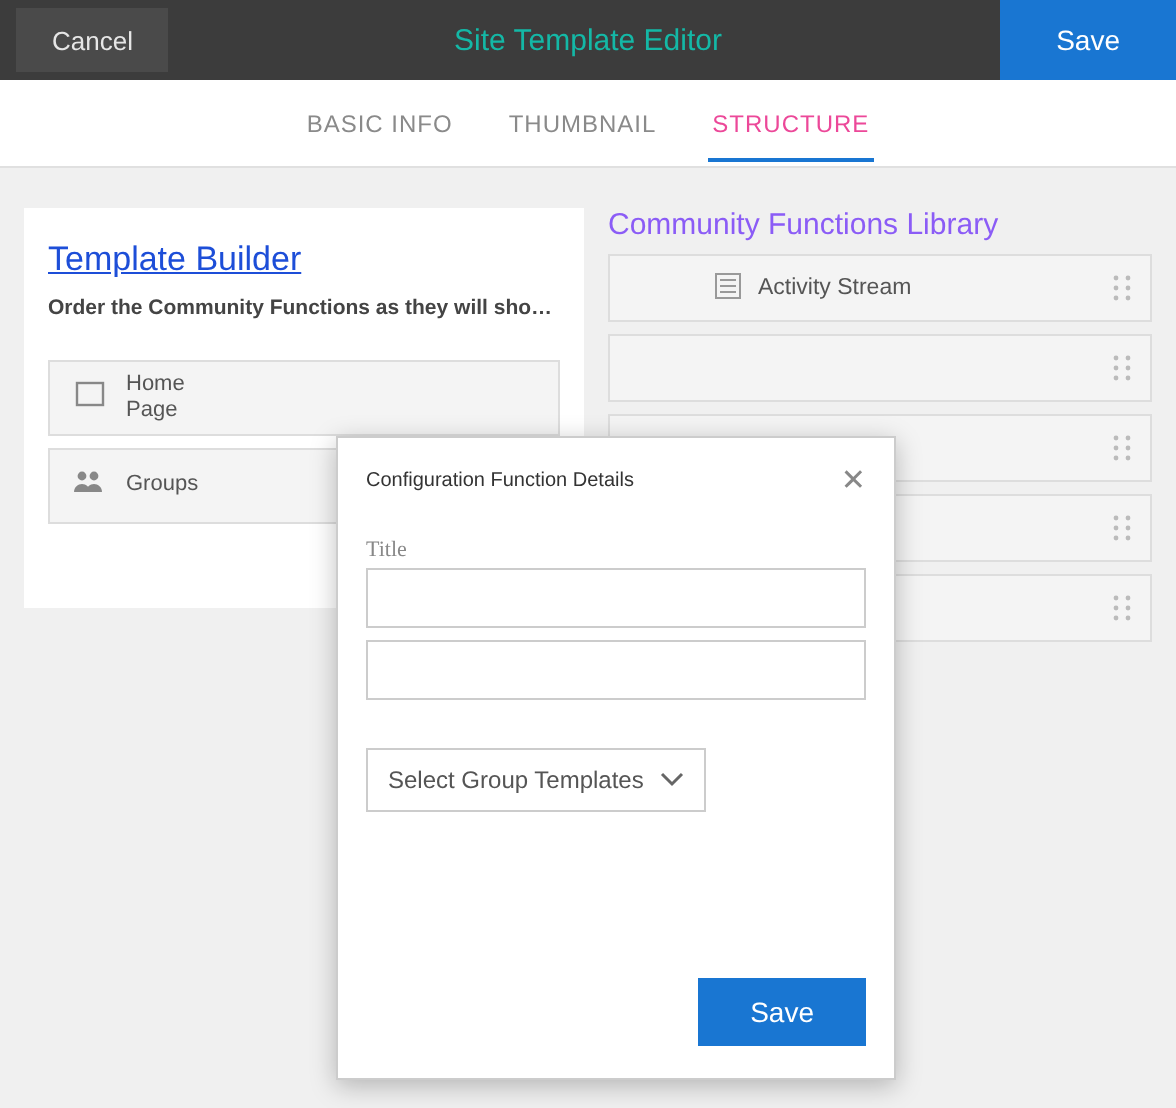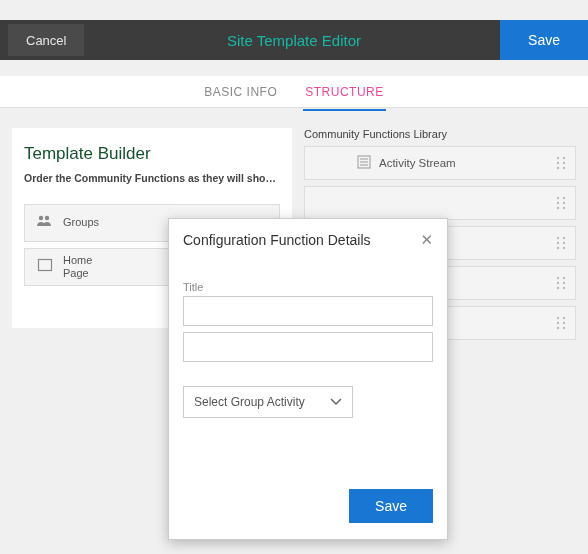--- a/index.html
+++ b/index.html
@@ -1,101 +1,102 @@
 <!DOCTYPE html>
 <html><head>
 <meta charset="utf-8">
 <style>
 * { box-sizing: border-box; margin: 0; padding: 0; font-family: -apple-system, BlinkMacSystemFont, "Segoe UI", Arial, sans-serif; }
 body { width: 588px; height: 554px; background: #f0f0f0; position: relative; overflow: hidden; }
 
-.topbar { background: #3c3c3c; height: 40px; display: flex; align-items: center; justify-content: space-between; padding: 0; margin-top: 20px; }
+.topbar { background: #3c3c3c; height: 40px; display: flex; align-items: center; justify-content: space-between; padding: 0; }
 .btn-cancel { background: #4a4a4a; color: #e6e6e6; border: none; height: 32px; margin: 4px 0 4px 8px; padding: 0 18px; font-size: 13px; cursor: pointer; }
 .topbar-title { color: #14b8a6; font-size: 15px; position: absolute; left: 50%; transform: translateX(-50%); }
 .btn-save-top { background: #1976d2; color: #fff; border: none; height: 40px; padding: 0 28px; font-size: 14px; cursor: pointer; }
 
-.tabs { background: #fff; height: 32px; display: flex; align-items: center; justify-content: center; gap: 24px; border-bottom: 1px solid #e0e0e0; margin-top: 16px; }
+.tabs { background: #fff; height: 44px; display: flex; align-items: center; justify-content: center; gap: 24px; border-bottom: 1px solid #e0e0e0; }
 .tab { font-size: 12px; color: #8a8a8a; padding: 12px 2px; cursor: pointer; letter-spacing: 0.5px; }
 .tab.active { color: #ec4899; border-bottom: 2px solid #1976d2; padding-bottom: 10px; }
 
 .main { display: flex; padding: 20px 12px 0 12px; gap: 12px; }
 
 .panel-left { width: 280px; background: #fff; padding: 16px 12px; height: 200px; }
-.panel-left h2 { font-size: 17px; font-weight: 400; color: #14532d; margin-bottom: 8px; }
+.panel-left h2 { font-size: 17px; font-weight: 400; color: #1d4ed8; margin-bottom: 8px; text-decoration: underline; }
 .panel-left-sub { font-size: 10.5px; font-weight: bold; color: #444; margin-bottom: 20px; white-space: nowrap; overflow: hidden; text-overflow: ellipsis; }
 
 .builder-item { display: flex; align-items: center; background: #f4f4f4; border: 1px solid #ddd; padding: 6px 8px; margin-bottom: 6px; height: 38px; }
 .builder-icon { width: 24px; color: #888; font-size: 16px; text-align: center; margin-right: 6px; }
 .builder-label { font-size: 11px; color: #555; line-height: 1.2; }
 
 .panel-right { flex: 1; }
-.panel-right h2 { font-size: 11px; font-weight: 400; color: #404040; margin-bottom: 6px; }
+.panel-right h2 { font-size: 15px; font-weight: 400; color: #8b5cf6; margin-bottom: 6px; }
 .panel-right-sub { font-size: 10.5px; font-weight: bold; color: #444; margin-bottom: 14px; }
 
 .lib-item { display: flex; align-items: center; justify-content: space-between; background: #f4f4f4; border: 1px solid #ddd; padding: 0 8px; margin-bottom: 6px; height: 34px; }
 .lib-left { display: flex; align-items: center; gap: 8px; padding-left: 44px; }
 .lib-icon { color: #999; font-size: 14px; }
 .lib-label { font-size: 11.5px; color: #555; }
 .drag-handle { color: #bbb; font-size: 14px; letter-spacing: -1px; }
 .drag-handle svg { display: block; }
 
 .modal { position: absolute; left: 168px; top: 218px; width: 280px; height: 322px; background: #fff; border: 1px solid #ccc; box-shadow: 0 3px 12px rgba(0,0,0,0.25); display: flex; flex-direction: column; }
 .modal-header { display: flex; justify-content: space-between; align-items: center; padding: 12px 14px; }
-.modal-title { font-size: 14px; color: #333; }
+.modal-title { font-size: 10px; color: #333; }
 .modal-close { color: #888; cursor: pointer; font-size: 15px; background: none; border: none; }
 .modal-body { padding: 4px 14px; flex: 1; }
-.field-label { font-size: 11px; color: #888; margin-bottom: 3px; margin-top: 16px; }
+.field-label { font-size: 11px; color: #888; margin-bottom: 3px; margin-top: 4px; font-family: Liberation Serif, serif; }
 .field-input { width: 100%; height: 30px; border: 1px solid #ccc; padding: 0 6px; font-size: 12px; margin-bottom: 6px; }
 .select-wrap { position: relative; width: 170px; margin-top: 18px; }
 .select-btn { width: 100%; height: 32px; border: 1px solid #ccc; background: #fff; text-align: left; padding: 0 10px; font-size: 12px; color: #555; cursor: pointer; display: flex; align-items: center; justify-content: space-between; }
 .chevron { font-size: 12px; color: #666; }
 .modal-footer { padding: 10px 14px 16px; display: flex; justify-content: flex-end; }
 .btn-save-modal { background: #1976d2; color: #fff; border: none; height: 34px; padding: 0 26px; font-size: 14px; cursor: pointer; }
 </style>
 </head>
 <body>
 
 <div class="topbar">
   <button class="btn-cancel">Cancel</button>
   <div class="topbar-title">Site Template Editor</div>
   <button class="btn-save-top">Save</button>
 </div>
 
 <div class="tabs">
   <div class="tab">BASIC INFO</div>
+  <div class="tab">THUMBNAIL</div>
   <div class="tab active">STRUCTURE</div>
 </div>
 
 <div class="main">
 
   <div class="panel-left">
     <h2>Template Builder</h2>
     <div class="panel-left-sub">Order the Community Functions as they will show in the …</div>
+
+    <div class="builder-item">
+      <span class="builder-icon">
+        <svg width="16" height="16" viewBox="0 0 16 16">
+            <rect x="1.5" y="2.5" width="13" height="11" fill="none" stroke="#888" stroke-width="1.2"></rect>
+          </svg>
+      </span>
+      <span class="builder-label" style="white-space:pre-line;">Home
+Page</span>
+    </div>
 
     <div class="builder-item">
       <span class="builder-icon">
         <svg width="18" height="14" viewBox="0 0 18 14">
             <circle cx="5" cy="4" r="2.2" fill="#888"></circle>
             <circle cx="11" cy="4" r="2.2" fill="#888"></circle>
             <path d="M1 12c0-2.5 2-4 4-4s4 1.5 4 4" fill="#888"></path>
             <path d="M7 12c0-2.5 2-4 4-4s4 1.5 4 4" fill="#888"></path>
           </svg>
       </span>
       <span class="builder-label">Groups</span>
     </div>
-
-    <div class="builder-item">
-      <span class="builder-icon">
-        <svg width="16" height="16" viewBox="0 0 16 16">
-            <rect x="1.5" y="2.5" width="13" height="11" fill="none" stroke="#888" stroke-width="1.2"></rect>
-          </svg>
-      </span>
-      <span class="builder-label" style="white-space:pre-line;">Home
-Page</span>
-    </div>
   </div>
 
   <div class="panel-right">
     <h2>Community Functions Library</h2>
 
     <div class="lib-item">
       <div class="lib-left">
         <span class="lib-icon">
           <svg width="14" height="14" viewBox="0 0 14 14">
               <rect x="1" y="1" width="12" height="12" fill="none" stroke="#999"></rect>
@@ -186,21 +187,21 @@
   <div class="modal-header">
     <div class="modal-title">Configuration Function Details</div>
     <button class="modal-close">✕</button>
   </div>
   <div class="modal-body">
     <div class="field-label">Title</div>
     <input class="field-input" type="text" style="">
     <input class="field-input" type="text" style="">
     <div class="select-wrap">
       <button class="select-btn">
-        <span>Select Group Activity</span>
+        <span>Select Group Templates</span>
         <span class="chevron">
           <svg width="12" height="8" viewBox="0 0 12 8">
               <path d="M1 1l5 5 5-5" fill="none" stroke="#666" stroke-width="1.5"></path>
             </svg>
         </span>
       </button>
     </div>
   </div>
   <div class="modal-footer">
     <button class="btn-save-modal">Save</button>

